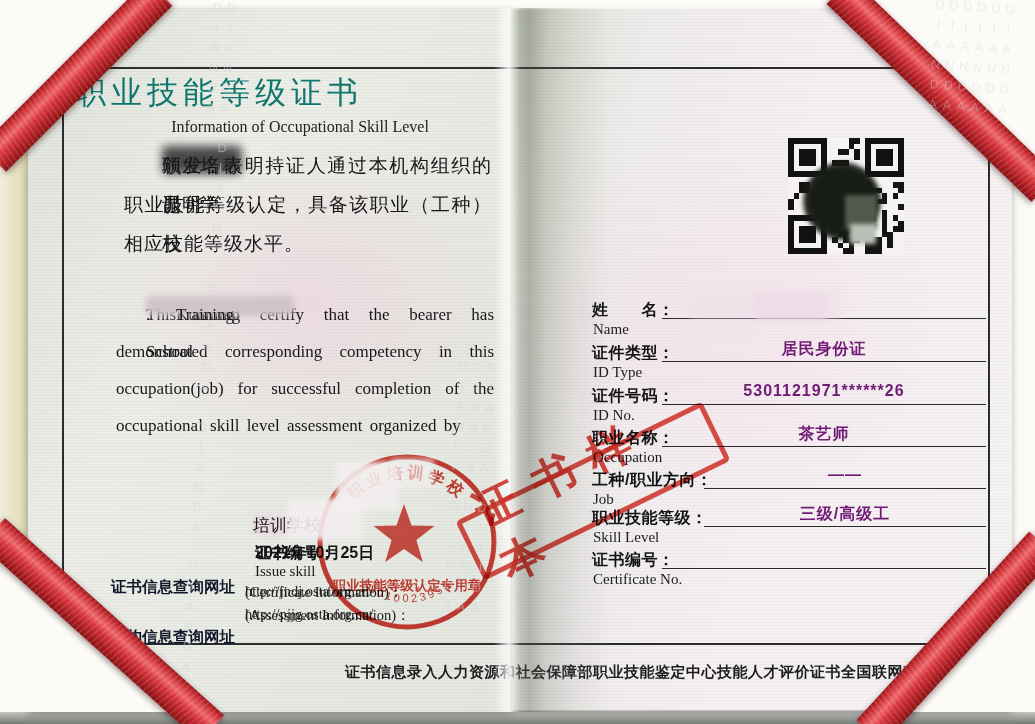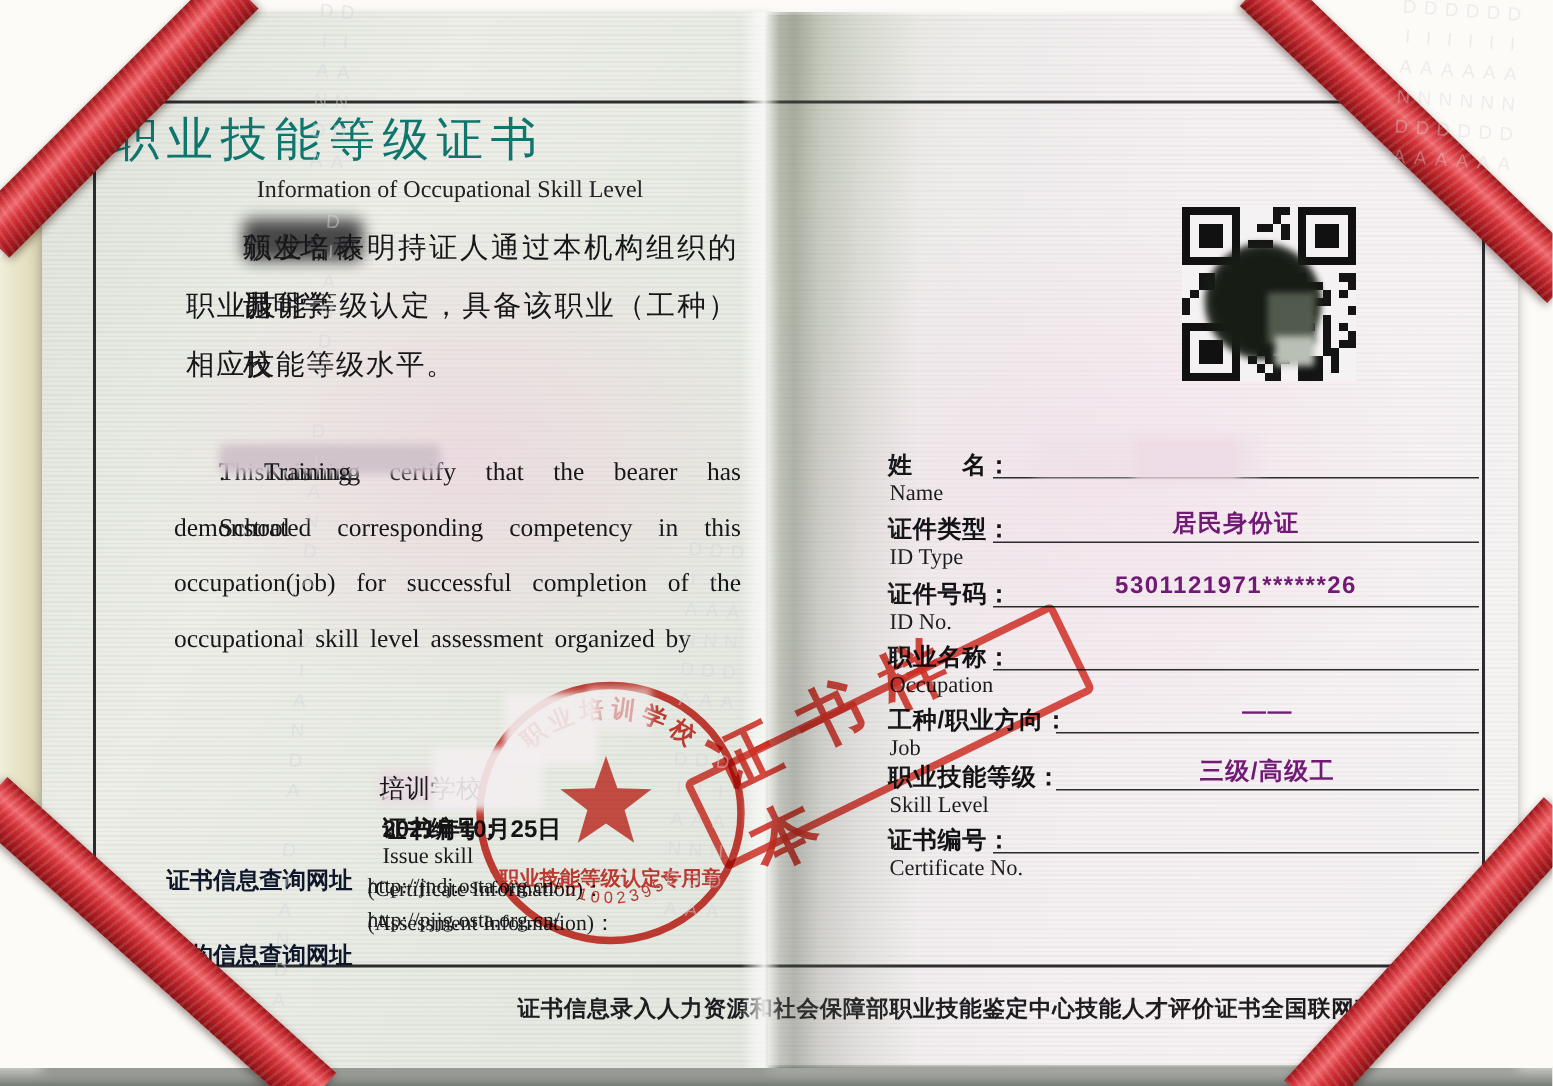--- a/index.html
+++ b/index.html
@@ -354,20 +354,21 @@
     <div class="flabel">证件号码：</div>
     <div class="fen">ID No.</div>
     <div class="fline"></div>
     <div class="fvalue">5301121971******26</div>
   </div>
 
   <div class="field off70" style="top:428px">
     <div class="flabel">职业名称：</div>
     <div class="fen">Occupation</div>
     <div class="fline"></div>
+    <div class="fvalue">茶艺师</div>
   </div>
 
   <div class="field off112" style="top:470px">
     <div class="flabel">工种/职业方向：</div>
     <div class="fen">Job</div>
     <div class="fline"></div>
     <div class="fvalue">——</div>
   </div>
 
   <div class="field off112" style="top:508px">

